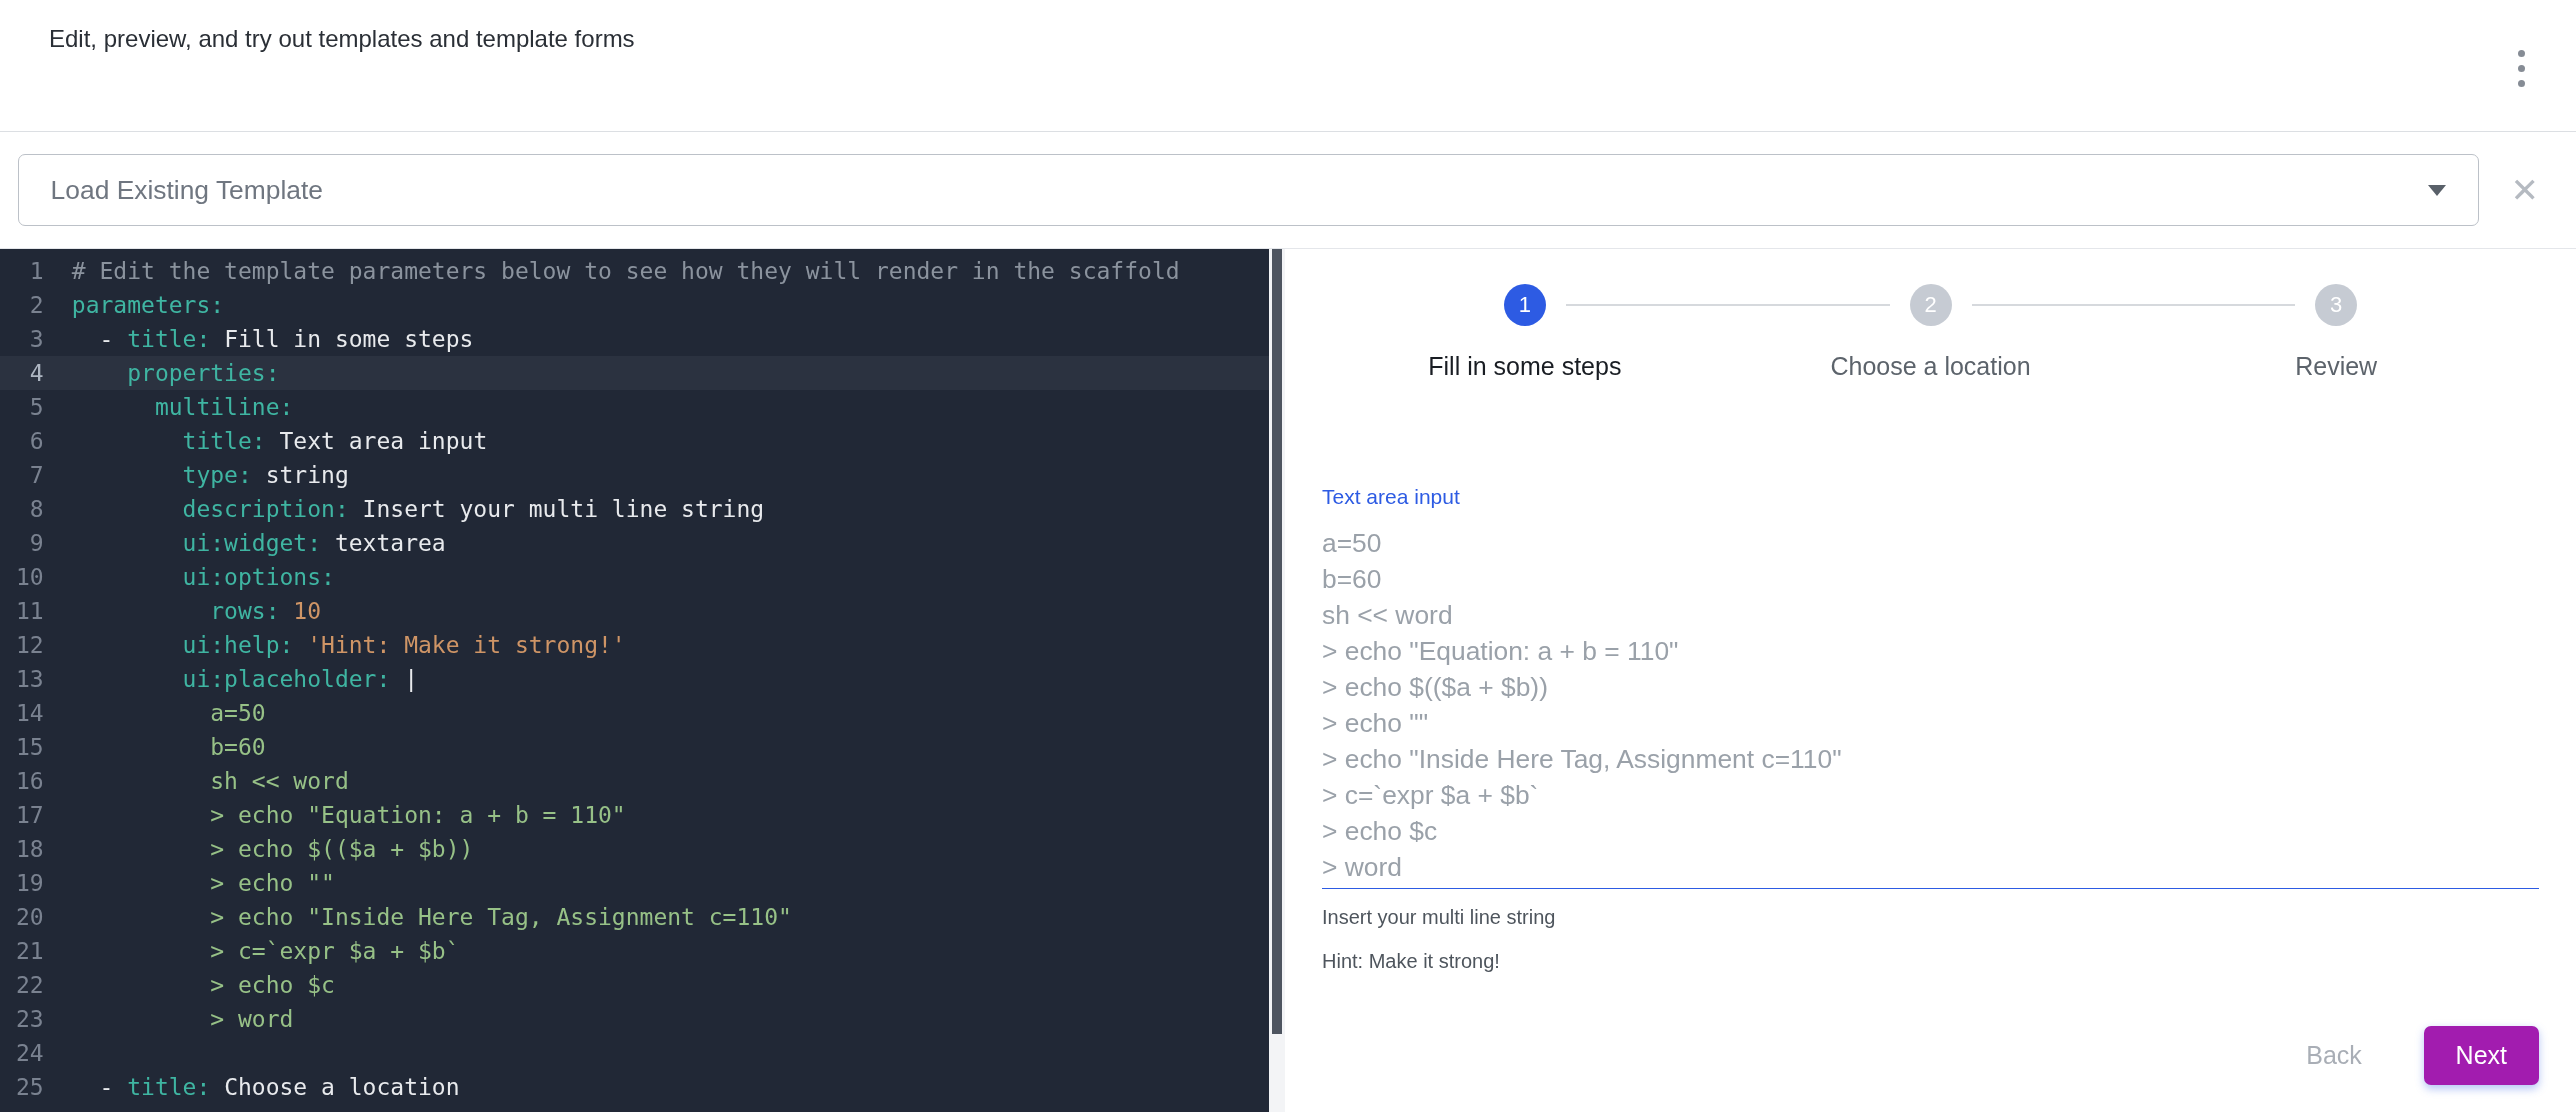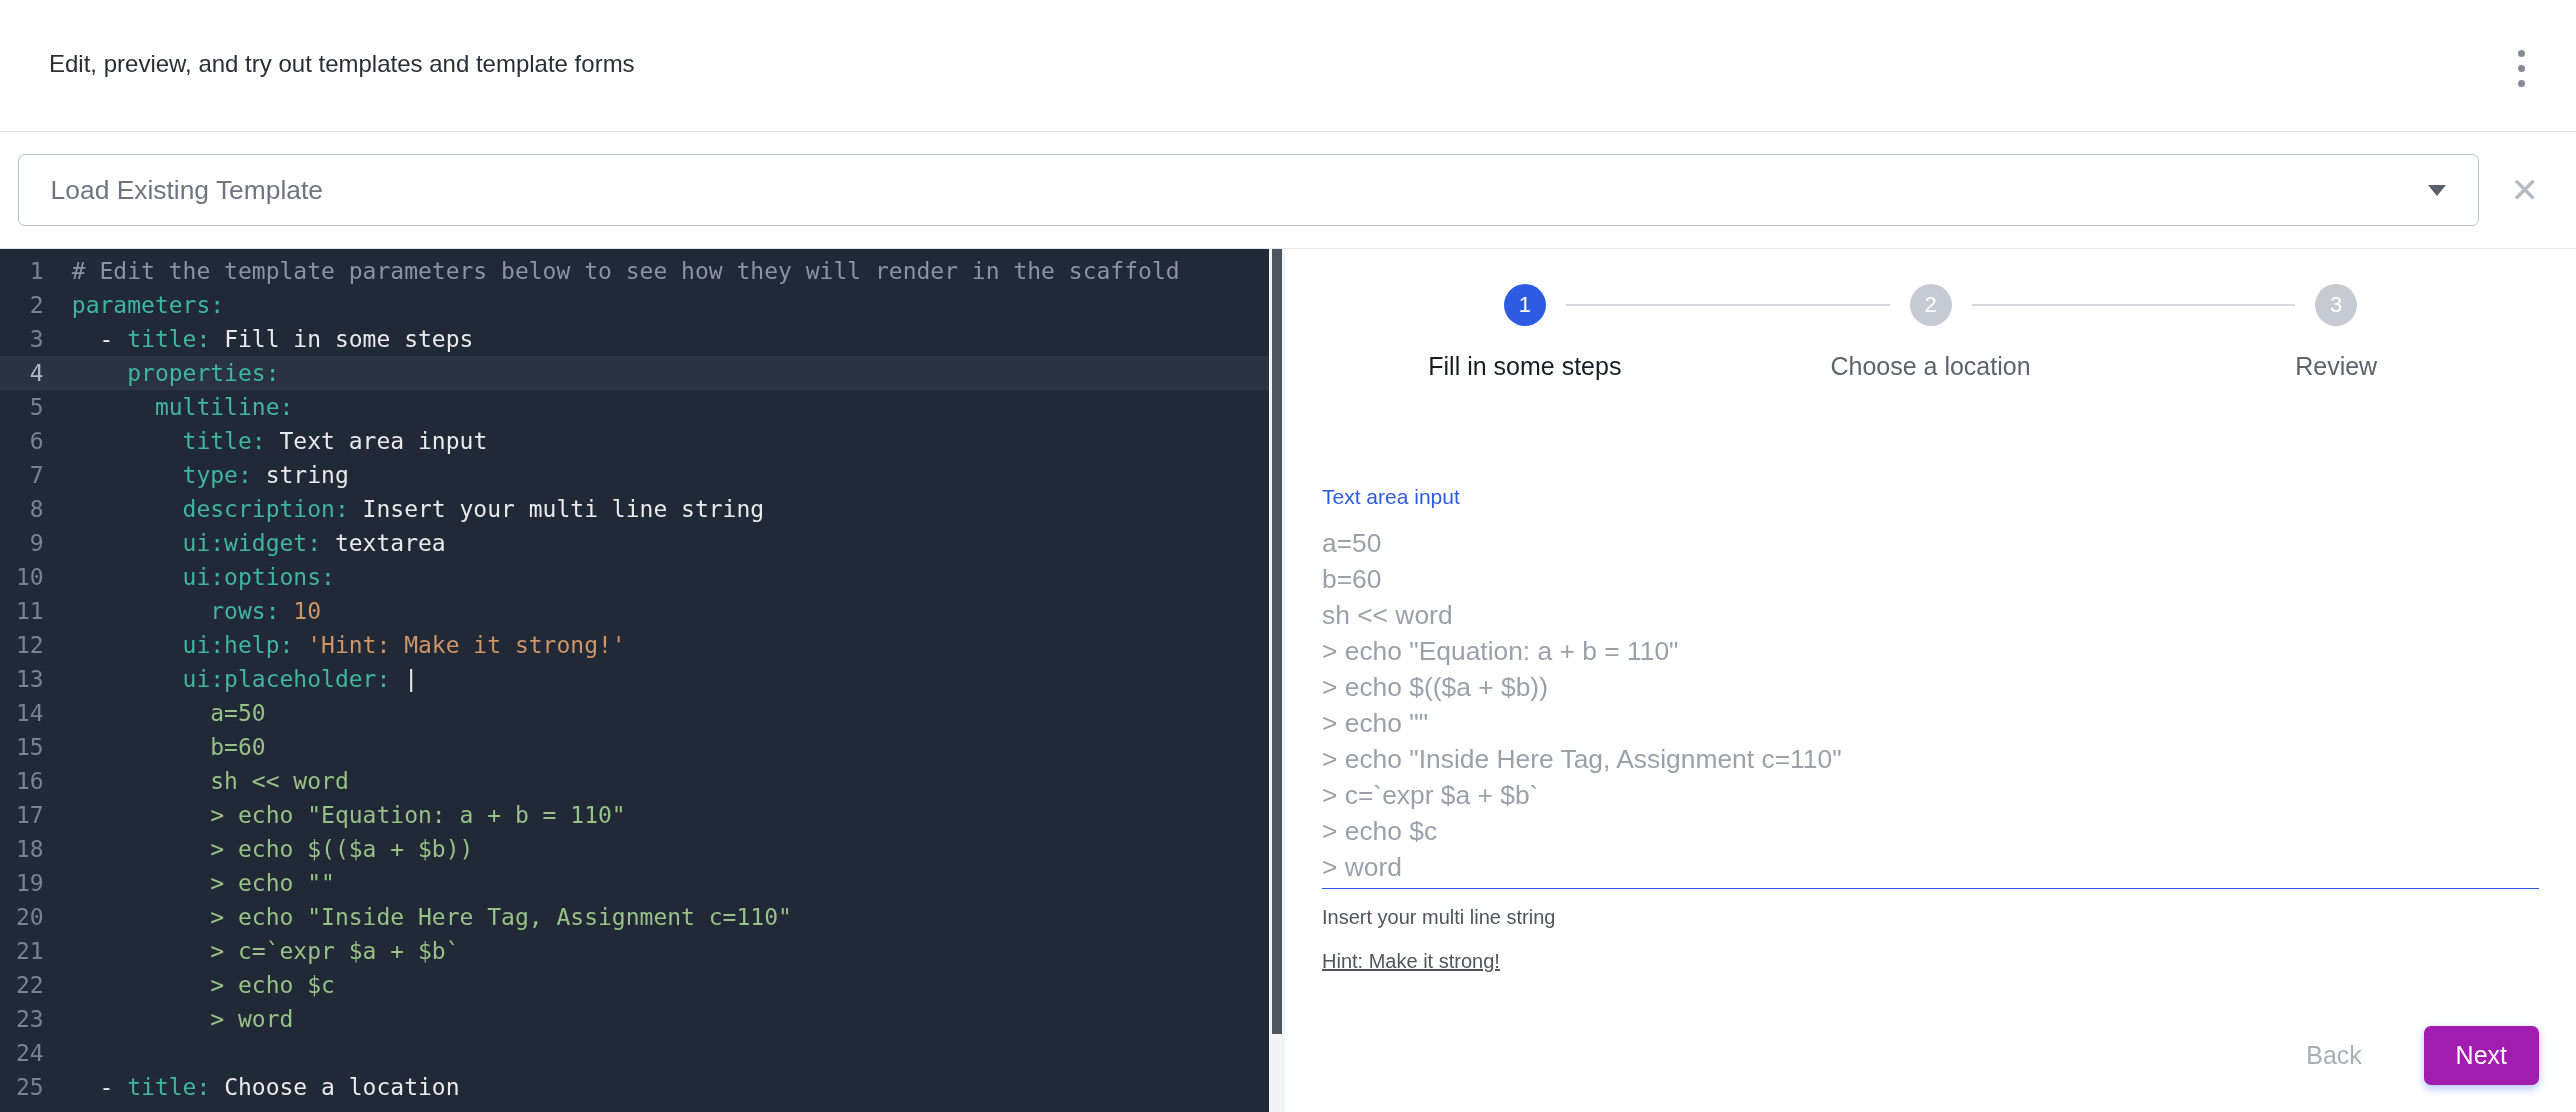--- a/index.html
+++ b/index.html
@@ -11,21 +11,21 @@
     color: #1d2127;
   }
 
   
   .header {
     height: 132px; padding: 21px 49px 0;
     border-bottom: 0.9px solid #dcdfe3;
     position: relative;
   }
   .page-title { margin:0; font-size:35px; font-weight:700; color:#181c22; letter-spacing:0.2px; }
-  .page-subtitle { margin:29px 0 0; font-size:24px; color:#2a2f36; }
+  .page-subtitle { margin:4px 0 0; font-size:24px; color:#2a2f36; }
   .kebab-btn {
     position:absolute; right:42px; top:41px;
     background:none; border:none; padding:8.8px; cursor:pointer;
     display:flex; flex-direction:column; gap:8px; align-items:center;
   }
   .kebab-btn i { width:7px; height:7px; border-radius:50%; background:#868c95; display:block; }
 
   
   .select-row {
     height: 116px; display:flex; align-items:center;
@@ -90,21 +90,21 @@
   .field-label { font-size:21px; color:#2d5be3; }
   .multiline-textarea {
     display:block; width:100%; height:374px; margin-top:5.3px;
     border:0; border-bottom:1.8px solid #2d5be3; border-radius:0;
     outline:none; resize:none; background:transparent;
     font-family:"Liberation Sans", sans-serif; font-size:26.4px; line-height:36px;
     color:#202428; padding:10.6px 0 5.3px;
   }
   .multiline-textarea::placeholder { color:#9aa1a9; opacity:1; }
   .helper { margin:17.6px 0 0; font-size:20px; color:#4e555d; }
-  .helper + .helper { margin-top:21px;text-decoration:underline; }
+  .helper + .helper { margin-top:21px; }
 
   .buttons-row { margin-top:53px; display:flex; justify-content:flex-end; align-items:center; gap:53px; }
   .back-btn { background:none; border:none; font-size:25px; color:#a9aeb6; cursor:pointer; padding:12.3px 8.8px; }
   .next-btn {
     background:#a21caf; border:none; border-radius:7px; cursor:pointer;
     font-size:25px; color:#ffffff; padding:15px 32px;
     box-shadow:0 3.5px 8.8px rgba(45,91,227,0.35);
   }
 </style>
 </head>

